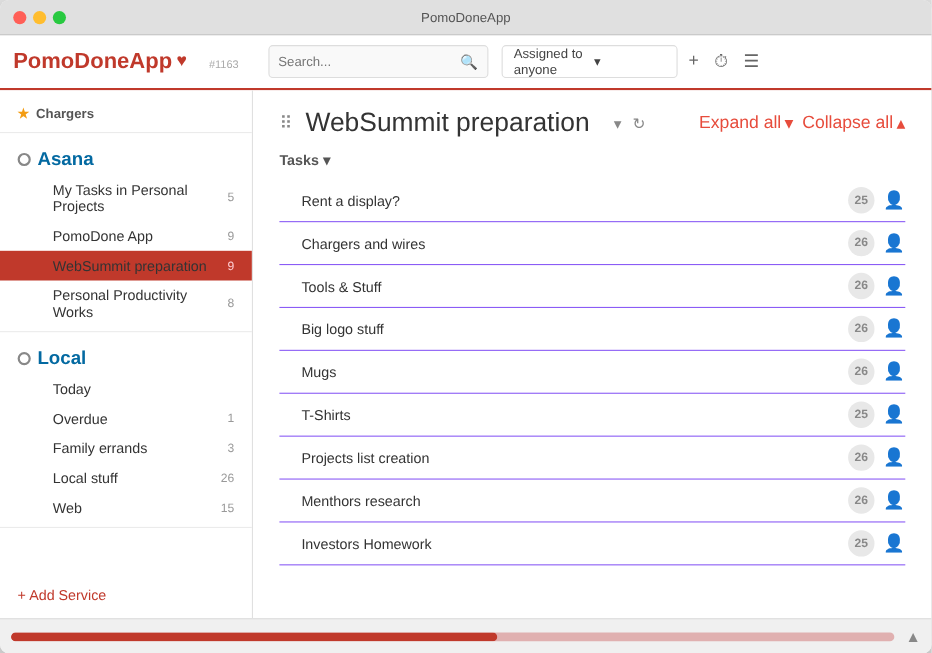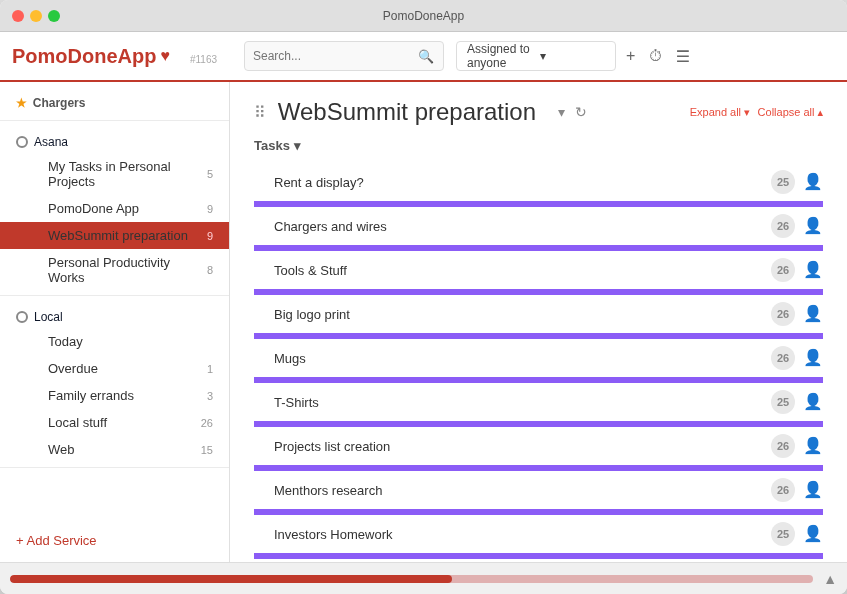--- a/index.html
+++ b/index.html
@@ -181,23 +181,23 @@
       color: #fff;
     }
     .sidebar-item .badge {
       margin-left: auto;
       font-size: 11px;
       color: #999;
     }
     .sidebar-item.active .badge { color: #ffcdd2; }
     .sidebar-group-label {
       padding: 10px 16px 4px;
-      font-size: 12px;
-      font-weight: 400;
-      color: #0f172a;
+      font-size: 17px;
+      font-weight: 700;
+      color: #0369a1;
       display: flex;
       align-items: center;
       gap: 6px;
     }
     .add-service {
       padding: 14px 16px;
       color: #c0392b;
       cursor: pointer;
       font-size: 13px;
       margin-top: auto;
@@ -230,21 +230,21 @@
       align-items: center;
       gap: 10px;
       margin-left: 10px;
     }
     .expand-collapse-btns {
       margin-left: auto;
       display: flex;
       gap: 8px;
     }
     .expand-btn {
-      font-size: 11px;
+      font-size: 16px;
       color: #e74c3c;
       cursor: pointer;
       display: flex;
       align-items: center;
       gap: 3px;
     }
     .tasks-subheader {
       padding: 4px 24px 10px;
       display: flex;
       align-items: center;
@@ -262,21 +262,21 @@
     
     .task-list {
       flex: 1;
       overflow-y: auto;
       padding: 0 24px;
     }
     .task-item {
       display: flex;
       align-items: center;
       padding: 7px 0;
-      border-bottom: 6px solid #8b5cf6;
+      border-bottom: 1px solid #8b5cf6;
       cursor: pointer;
     }
     .task-name {
       flex: 1;
       font-size: 13px;
       color: #333;
       margin-left: 20px;
     }
     .task-badge {
       width: 24px; height: 24px;
@@ -455,21 +455,21 @@
     <span class="task-name">Chargers and wires</span>
     <span class="task-badge">26</span>
     <span class="task-avatar">👤</span>
   </div>
           <div class="task-item">
     <span class="task-name">Tools &amp; Stuff</span>
     <span class="task-badge">26</span>
     <span class="task-avatar">👤</span>
   </div>
           <div class="task-item">
-    <span class="task-name">Big logo print</span>
+    <span class="task-name">Big logo stuff</span>
     <span class="task-badge">26</span>
     <span class="task-avatar">👤</span>
   </div>
           <div class="task-item">
     <span class="task-name">Mugs</span>
     <span class="task-badge">26</span>
     <span class="task-avatar">👤</span>
   </div>
           <div class="task-item">
     <span class="task-name">T-Shirts</span>

